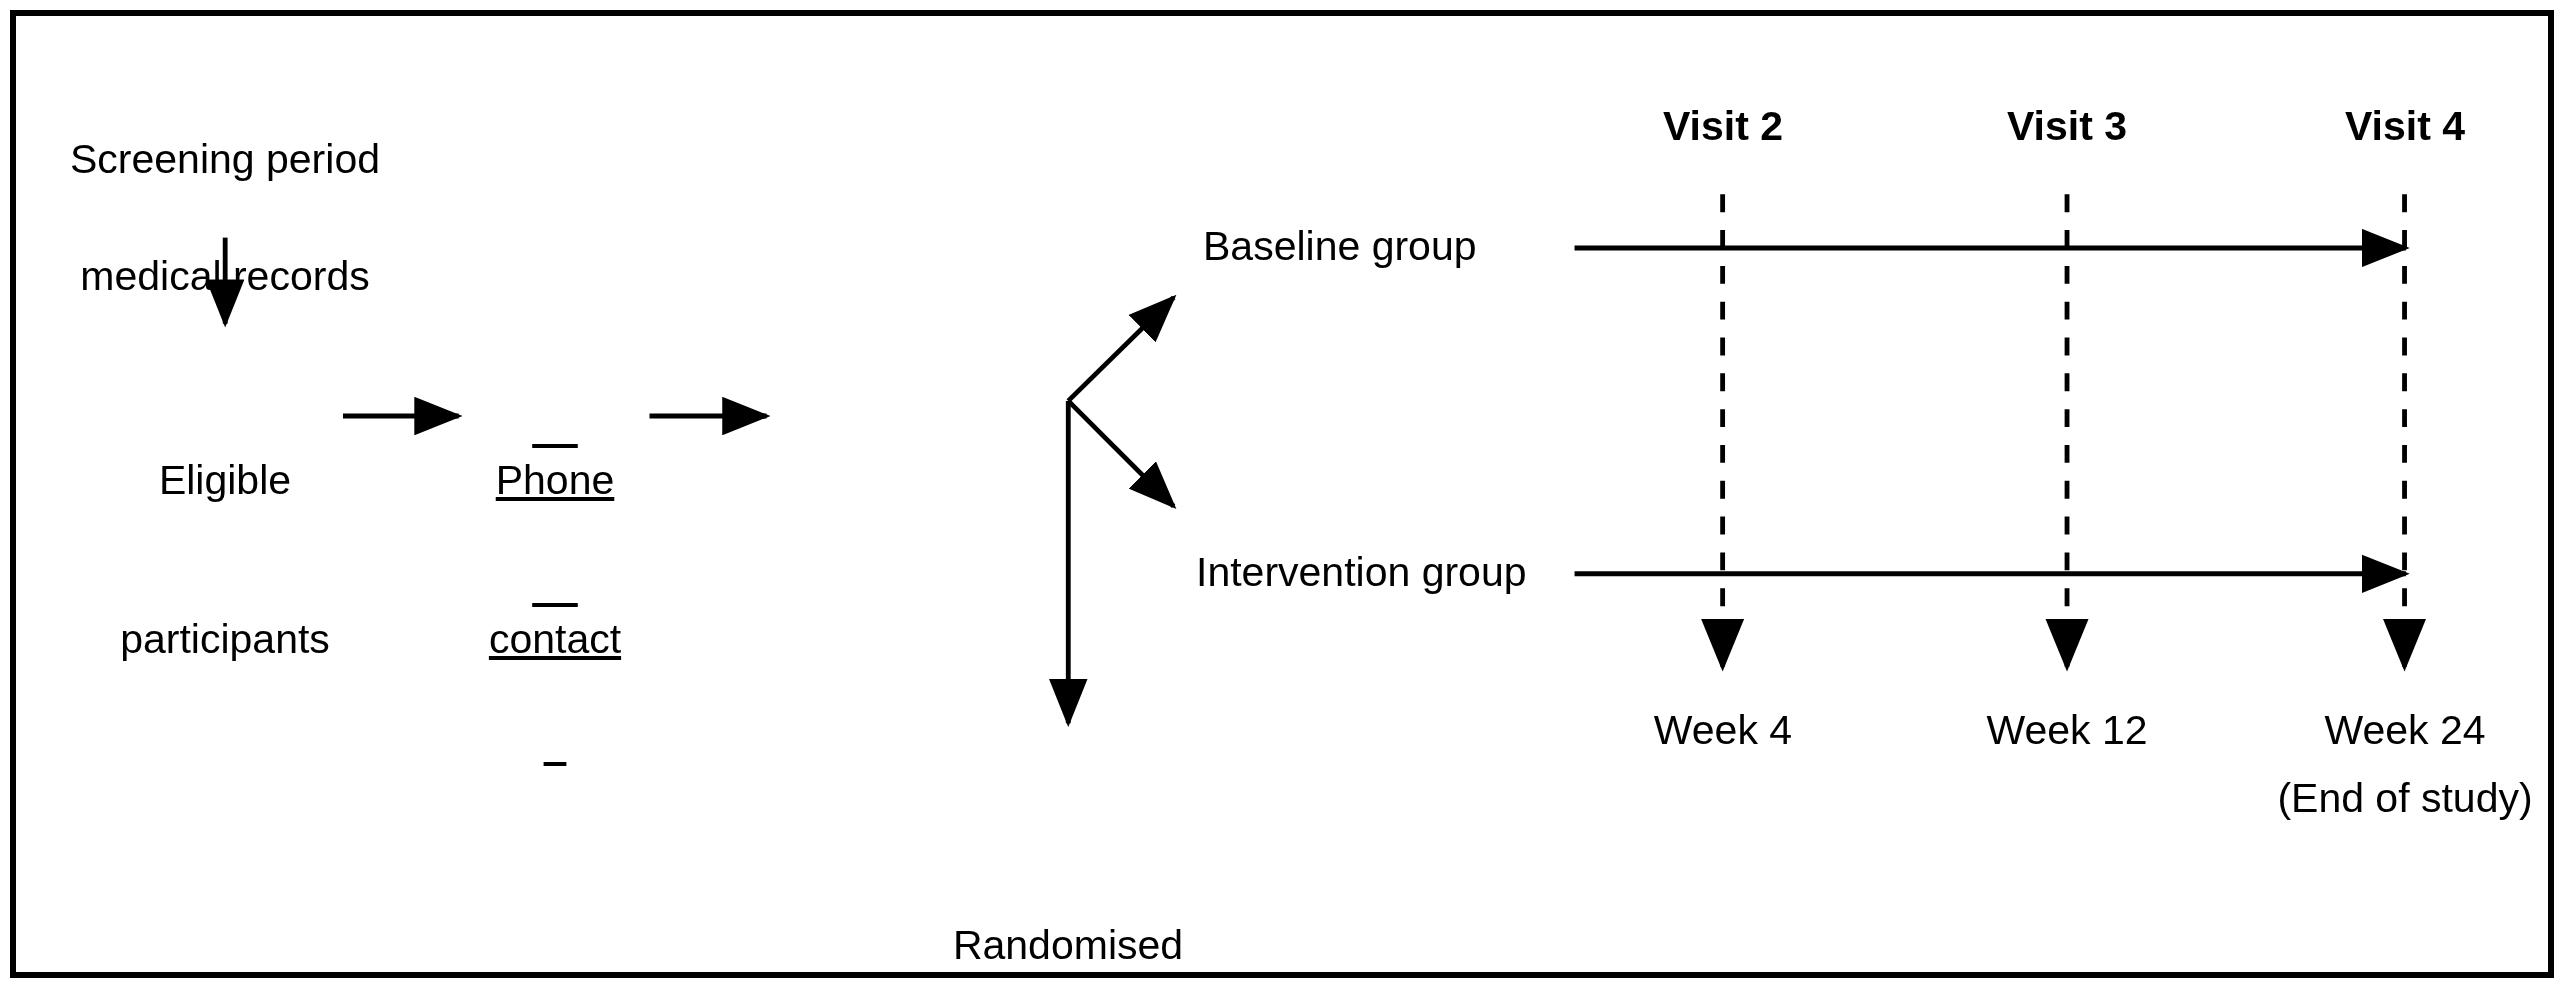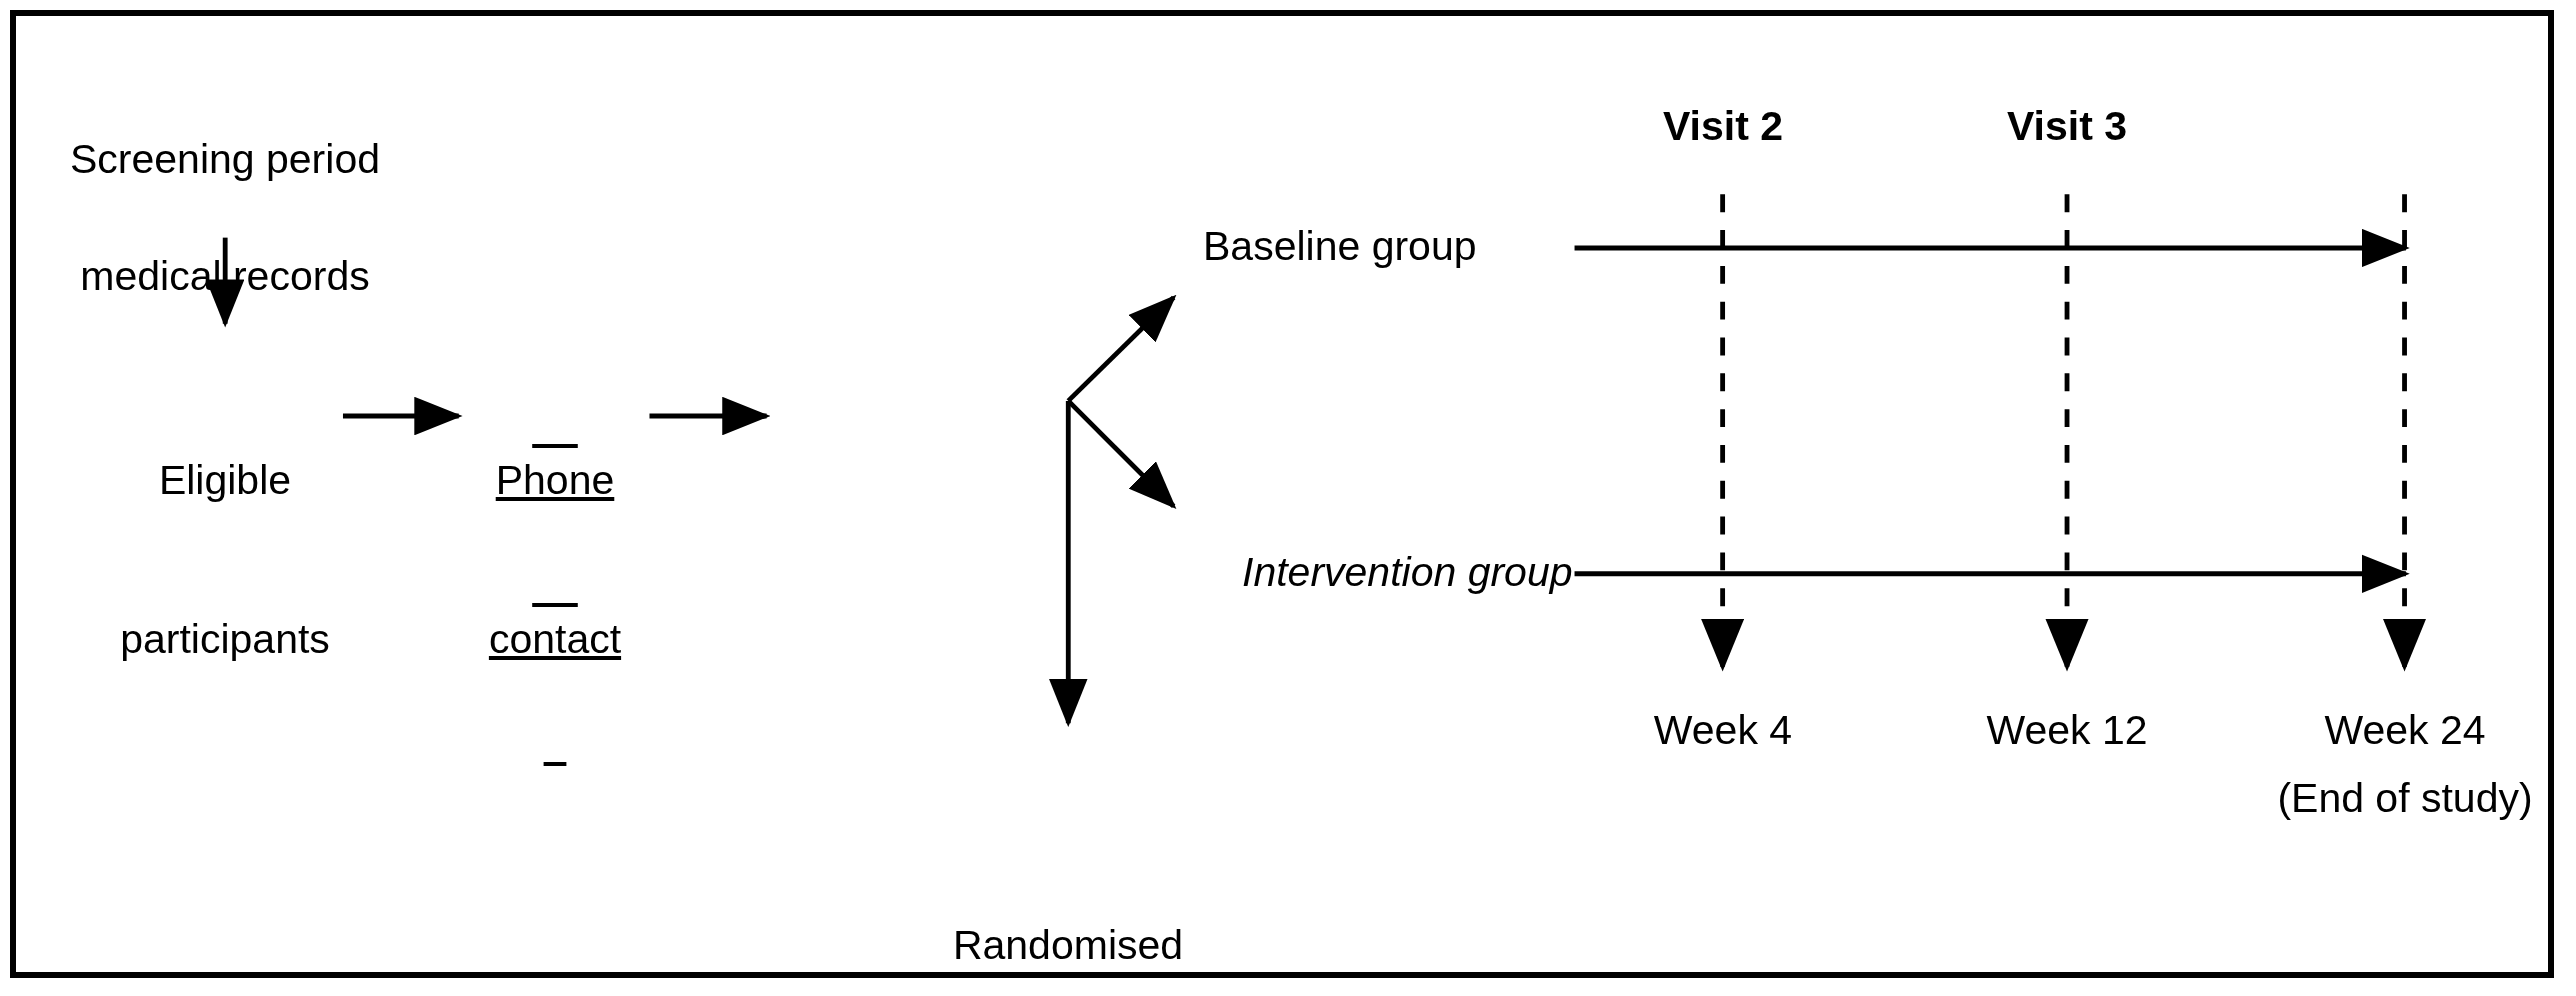--- a/index.html
+++ b/index.html
@@ -123,24 +123,25 @@
   </div>
 
 
   <div class="lbl center multi" style="left:1068px; top:755px; width:413px; line-height:76px;">
     <div>Randomised</div>
     
   </div>
 
   <div class="lbl" style="left:1203px; top:227px;">Baseline group</div>
 
-  <div class="lbl" style="left:1242px; top:553px;font-style:italic;">Intervention group</div>
+  <div class="lbl" style="left:1196px; top:553px;">Intervention group</div>
 
   <div class="lbl bold center" style="left:1723px; top:107px; width:276px;">Visit 2</div>
   <div class="lbl bold center" style="left:2067px; top:107px; width:276px;">Visit 3</div>
+  <div class="lbl bold center" style="left:2405px; top:107px; width:276px;">Visit 4</div>
 
   <div class="lbl center" style="left:1723px; top:711px; width:276px;">Week 4</div>
   <div class="lbl center" style="left:2067px; top:711px; width:276px;">Week 12</div>
   <div class="lbl center" style="left:2405px; top:711px; width:276px;">Week 24</div>
 
   <div class="lbl center" style="left:2405px; top:779px; width:413px;">(End of study)</div>
 
 </div>
 
 

